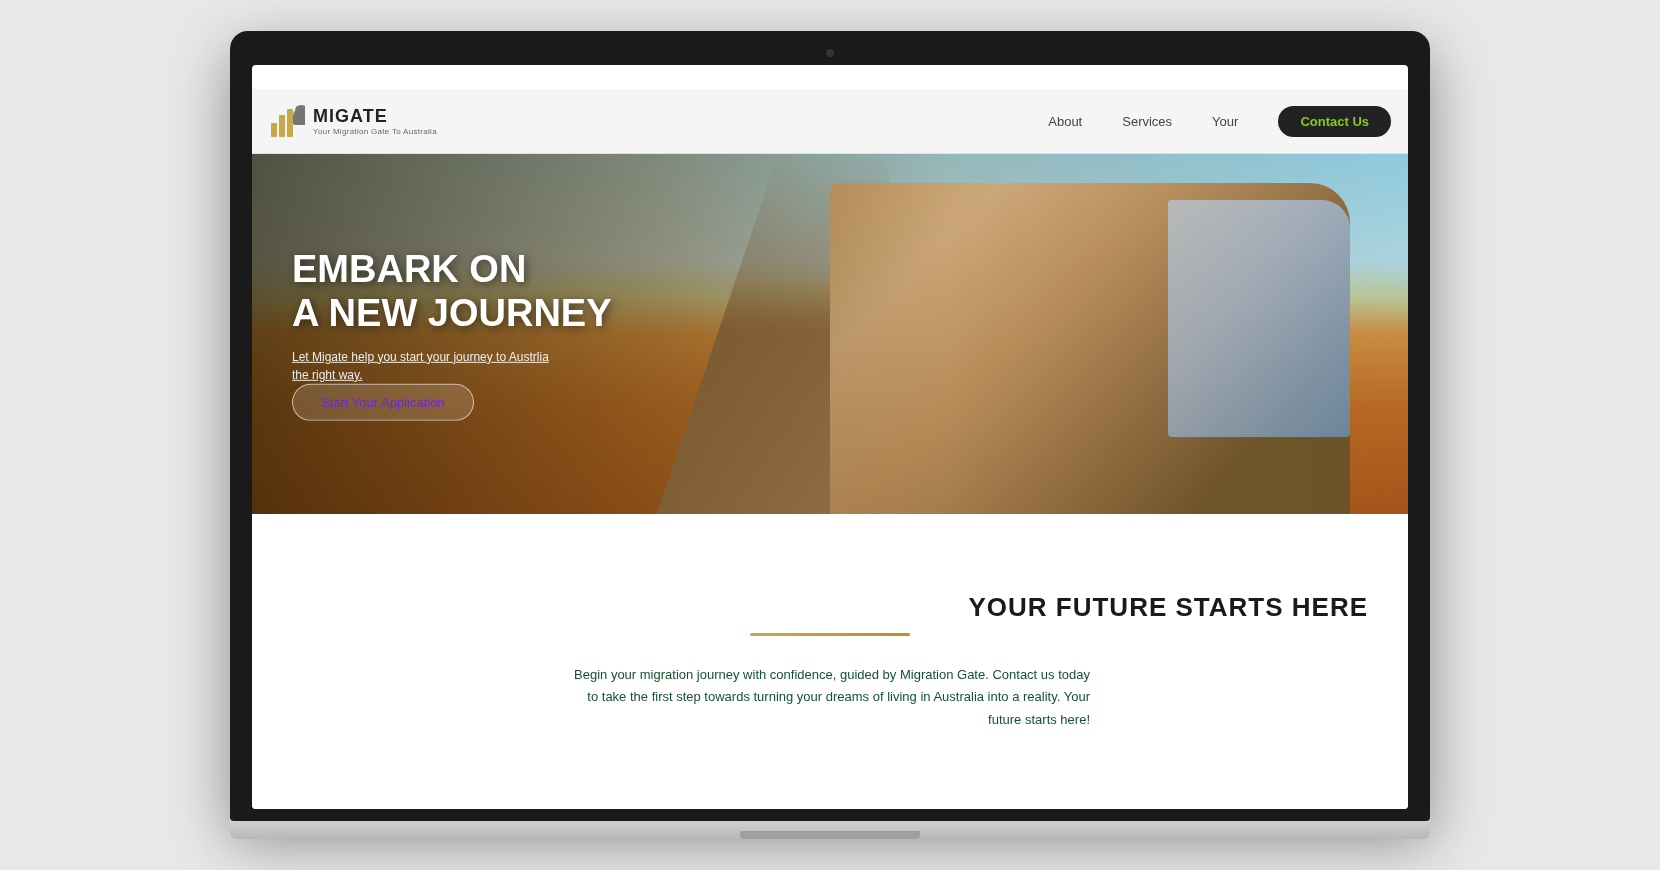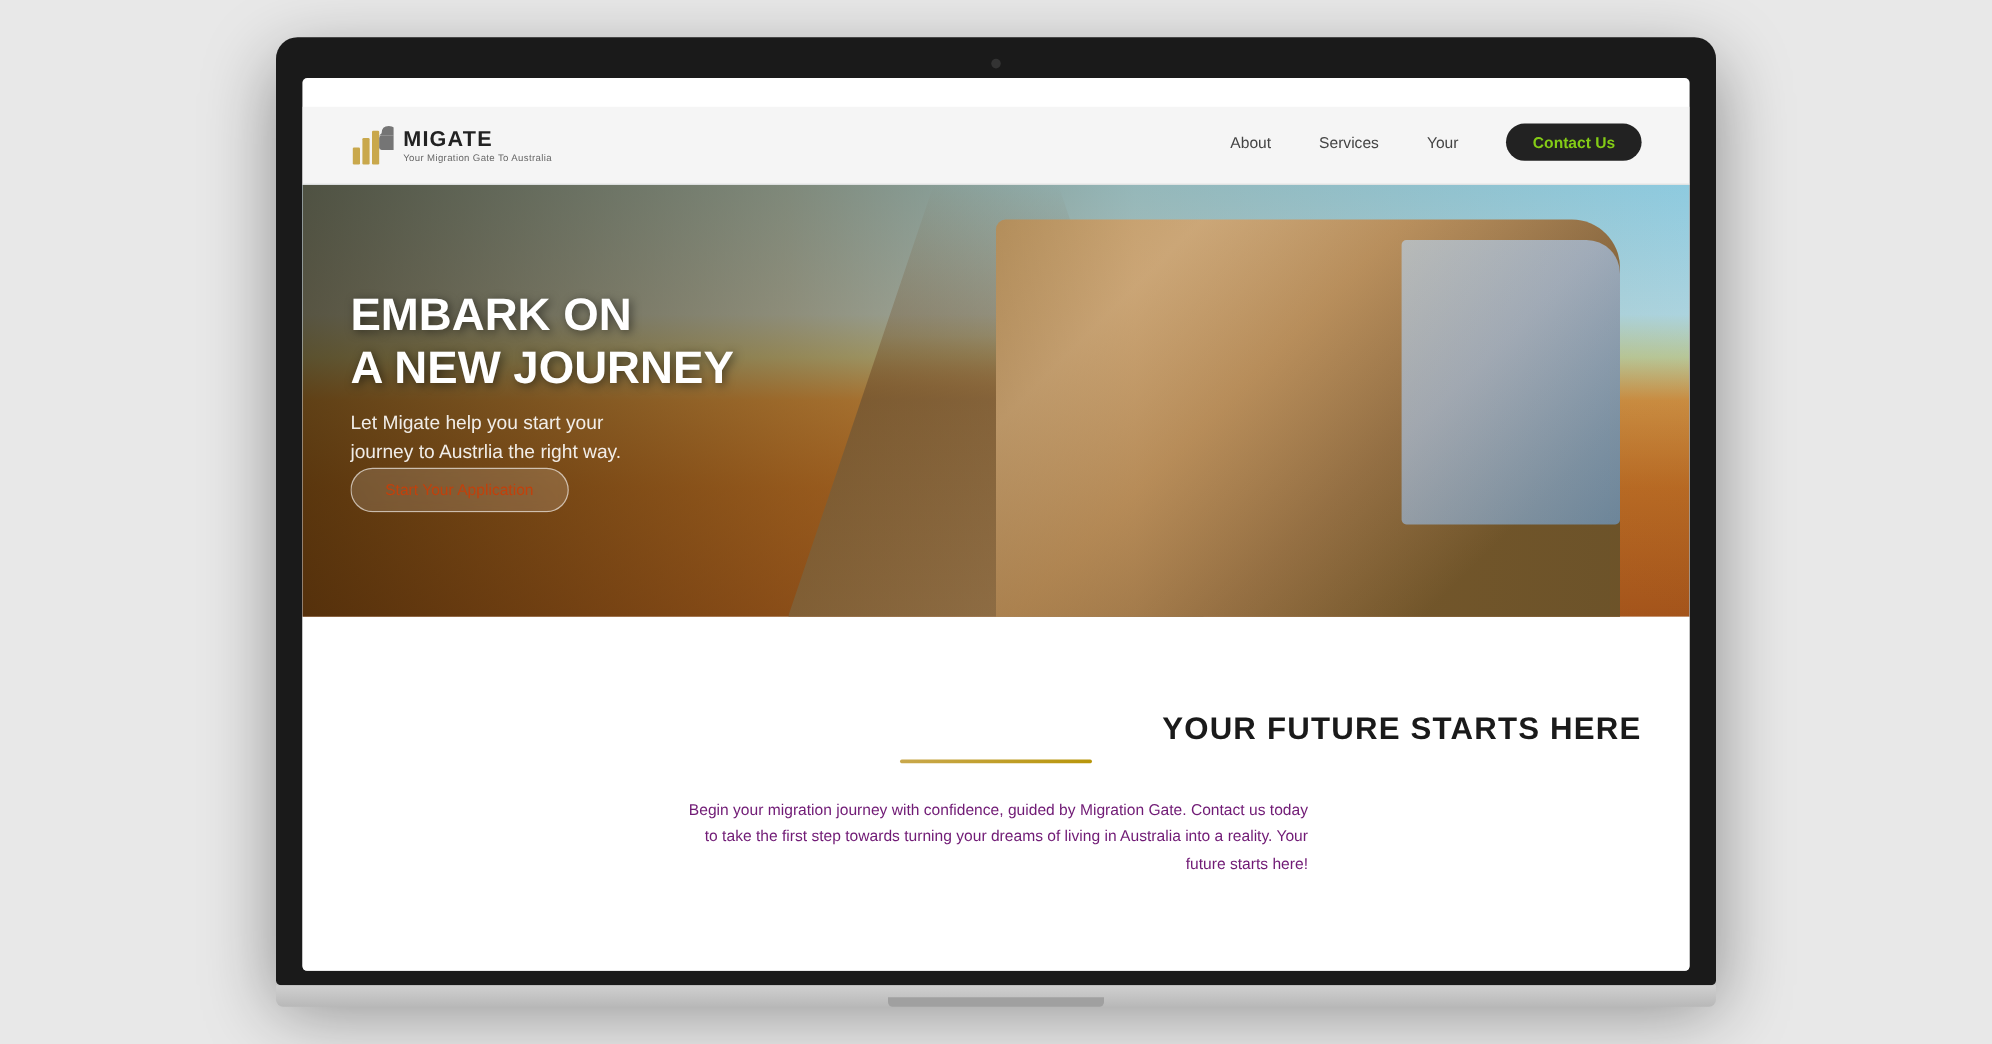--- a/index.html
+++ b/index.html
@@ -61,23 +61,23 @@
     }
 
     
     .website {
       width: 100%;
     }
 
     
     .navbar {
       display: flex;
-      align-items: flex-start;
+      align-items: center;
       justify-content: space-between;
-      padding: 14px 40px;
+      padding: 14px 17px;
       background: #f5f5f5;
       border-bottom: 1px solid #e0e0e0;
       margin-top: 24px;
     }
 
     .logo-area {
       display: flex;
       align-items: center;
       gap: 8px;
     }
@@ -219,30 +219,31 @@
     .hero-title {
       font-size: 38px;
       font-weight: 900;
       line-height: 1.15;
       text-transform: uppercase;
       text-shadow: 2px 2px 8px rgba(0,0,0,0.5);
       margin-bottom: 12px;
     }
 
     .hero-subtitle {
-      font-size: 16px;
+      font-size: 12px;
       color: rgba(255,255,255,0.9);
       max-width: 260px;
       line-height: 1.5;
+      text-decoration: underline;
     }
 
     .hero-btn {
       background: rgba(255,255,255,0.15);
       border: 1.5px solid rgba(255,255,255,0.6);
-      color: #c2410c;
+      color: #6d28d9;
       border-radius: 24px;
       padding: 10px 28px;
       font-size: 13px;
       cursor: pointer;
       backdrop-filter: blur(4px);
     }
 
     
     .future-section {
       background: #fff;
@@ -262,21 +263,21 @@
     .future-underline {
       width: 160px;
       height: 3px;
       background: linear-gradient(to right, #c9a84c, #b8960a);
       margin: 0 auto 28px auto;
       border-radius: 2px;
     }
 
     .future-text {
       font-size: 13px;
-      color: #701a75;
+      color: #14532d;
       max-width: 520px;
       margin: 0 auto;
       line-height: 1.7;
     }
   </style>
 </head>
 <body>
 
 <div class="laptop-outer">
   <div class="laptop-screen-bezel">

